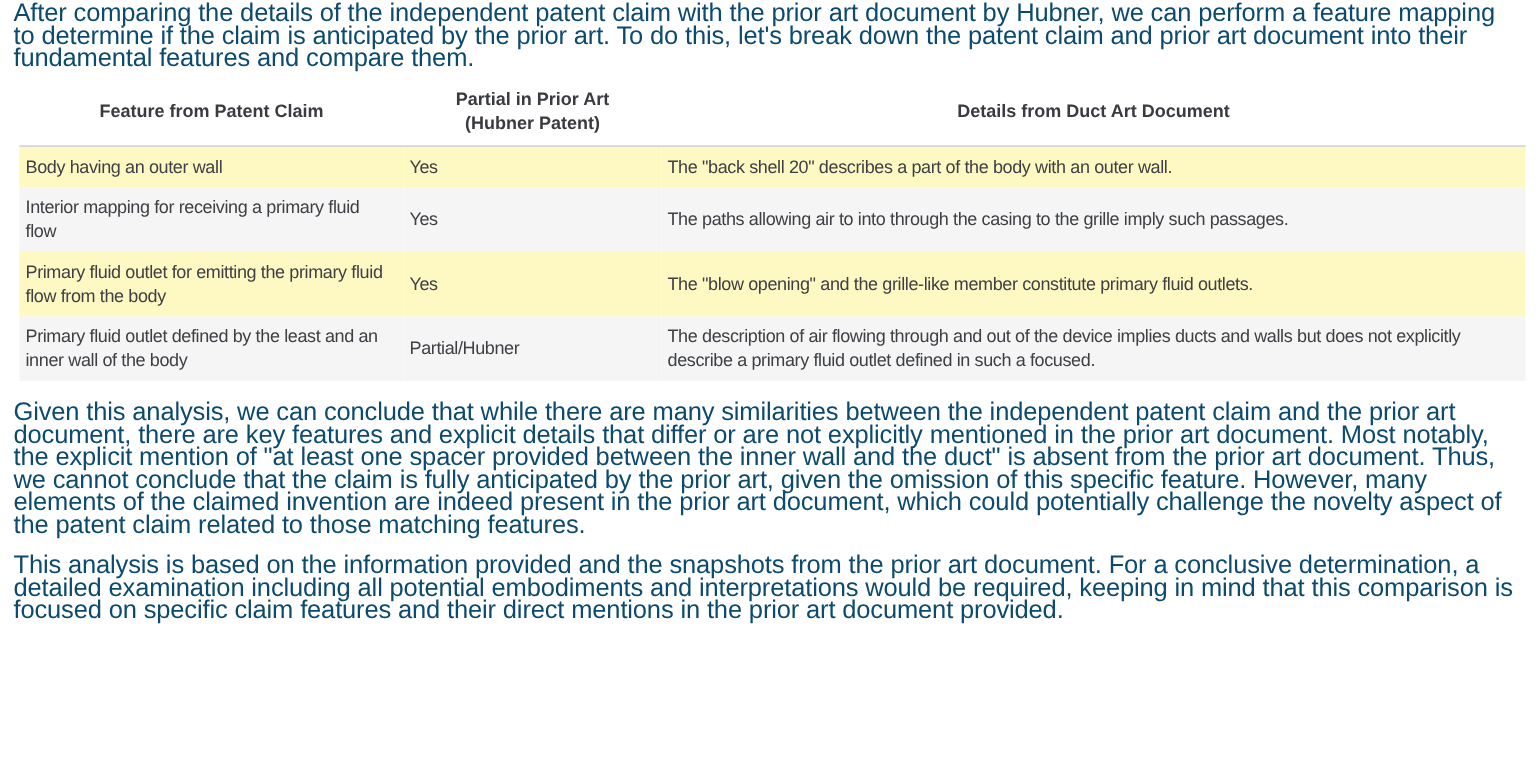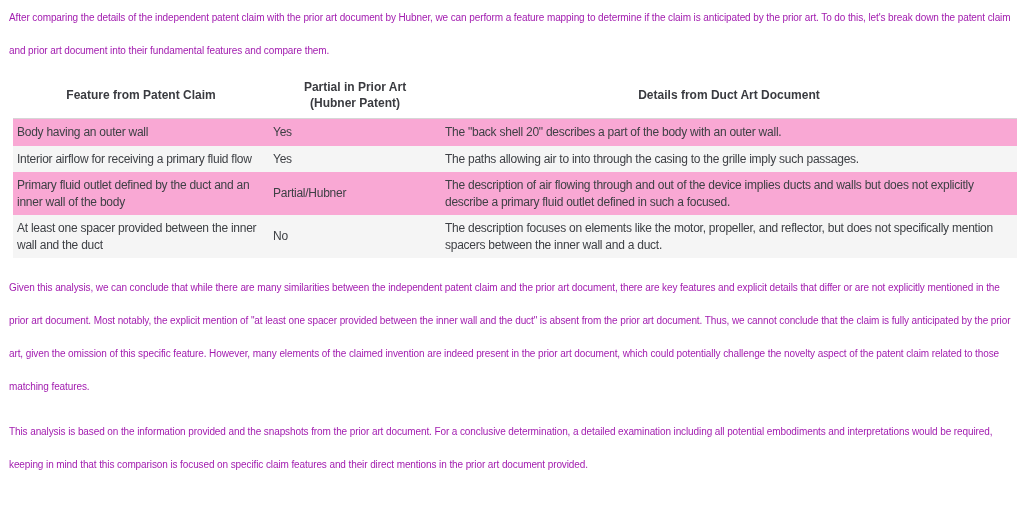--- a/index.html
+++ b/index.html
@@ -12,25 +12,25 @@
     width: 1024px;
     min-height: 509px;
     color: #3e4045;
     font-family: "Liberation Sans", "DejaVu Sans", sans-serif;
     -webkit-font-smoothing: antialiased;
   }
   .content {
     padding: 1px 10px 4px 9px;
   }
   .para {
-    font-size: 10px;
-    line-height: 33px;
+    font-size: 17px;
+    line-height: 15px;
     letter-spacing: -0.1px;
     margin: 0 0 12px 0;
-    color: #a21caf;
+    color: #0c4a6e;
   }
   .para.intro {
     margin-bottom: 4px;
   }
   table.compare {
     border-collapse: collapse;
     table-layout: fixed;
     width: 1004px;
     margin: 6px 0 13px 4px;
   }
@@ -49,21 +49,21 @@
     background: #ffffff;
   }
   table.compare td {
     font-size: 12px;
     line-height: 16.5px;
     letter-spacing: -0.25px;
     color: #3e4045;
     text-align: left;
     vertical-align: middle;
     padding: 5px 6px 5px 4px;
-    background: #f9a8d4;
+    background: #fef9c3;
   }
   table.compare tbody tr:nth-child(even) td {
     background: #f5f5f5;
   }
 </style>
 </head>
 <body>
 
 <div class="content">
 
@@ -82,33 +82,33 @@
         <th>Details from Duct Art Document</th>
       </tr>
     </thead>
     <tbody>
       <tr>
         <td>Body having an outer wall</td>
         <td>Yes</td>
         <td>The "back shell 20" describes a part of the body with an outer wall.</td>
       </tr>
       <tr>
-        <td>Interior airflow for receiving a primary fluid flow</td>
+        <td>Interior mapping for receiving a primary fluid flow</td>
         <td>Yes</td>
         <td>The paths allowing air to into through the casing to the grille imply such passages.</td>
       </tr>
       <tr>
-        <td>Primary fluid outlet defined by the duct and an inner wall of the body</td>
+        <td>Primary fluid outlet for emitting the primary fluid flow from the body</td>
+        <td>Yes</td>
+        <td>The "blow opening" and the grille-like member constitute primary fluid outlets.</td>
+      </tr>
+      <tr>
+        <td>Primary fluid outlet defined by the least and an inner wall of the body</td>
         <td>Partial/Hubner</td>
         <td>The description of air flowing through and out of the device implies ducts and walls but does not explicitly describe a primary fluid outlet defined in such a focused.</td>
-      </tr>
-      <tr>
-        <td>At least one spacer provided between the inner wall and the duct</td>
-        <td>No</td>
-        <td>The description focuses on elements like the motor, propeller, and reflector, but does not specifically mention spacers between the inner wall and a duct.</td>
       </tr>
     </tbody>
   </table>
 
   <p class="para">Given this analysis, we can conclude that while there are many similarities between the independent patent claim and the prior art document, there are key features and explicit details that differ or are not explicitly mentioned in the prior art document. Most notably, the explicit mention of "at least one spacer provided between the inner wall and the duct" is absent from the prior art document. Thus, we cannot conclude that the claim is fully anticipated by the prior art, given the omission of this specific feature. However, many elements of the claimed invention are indeed present in the prior art document, which could potentially challenge the novelty aspect of the patent claim related to those matching features.</p>
 
   <p class="para">This analysis is based on the information provided and the snapshots from the prior art document. For a conclusive determination, a detailed examination including all potential embodiments and interpretations would be required, keeping in mind that this comparison is focused on specific claim features and their direct mentions in the prior art document provided.</p>
 
 </div>
 

